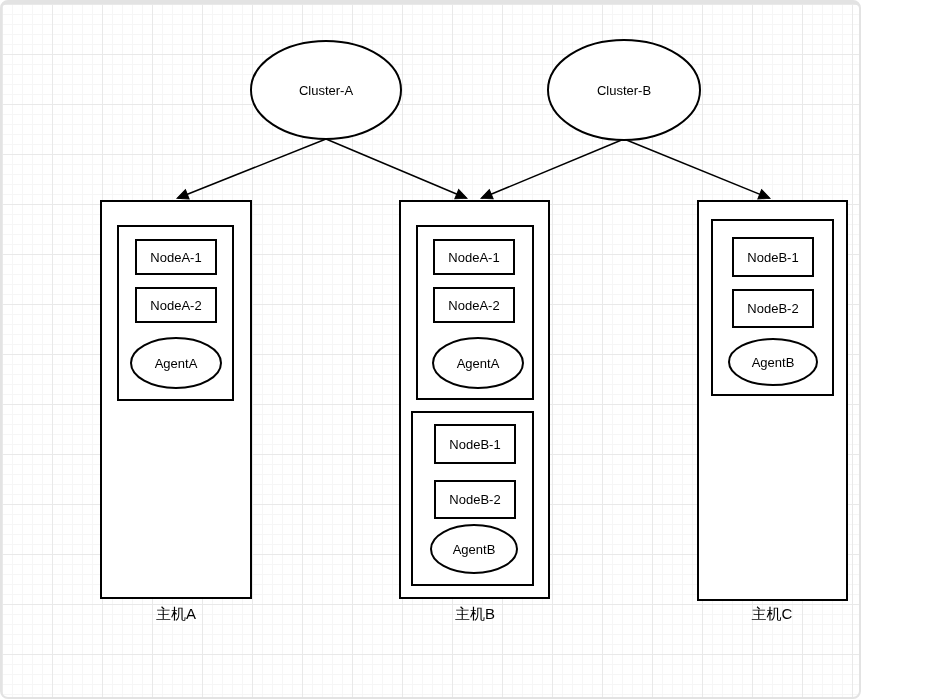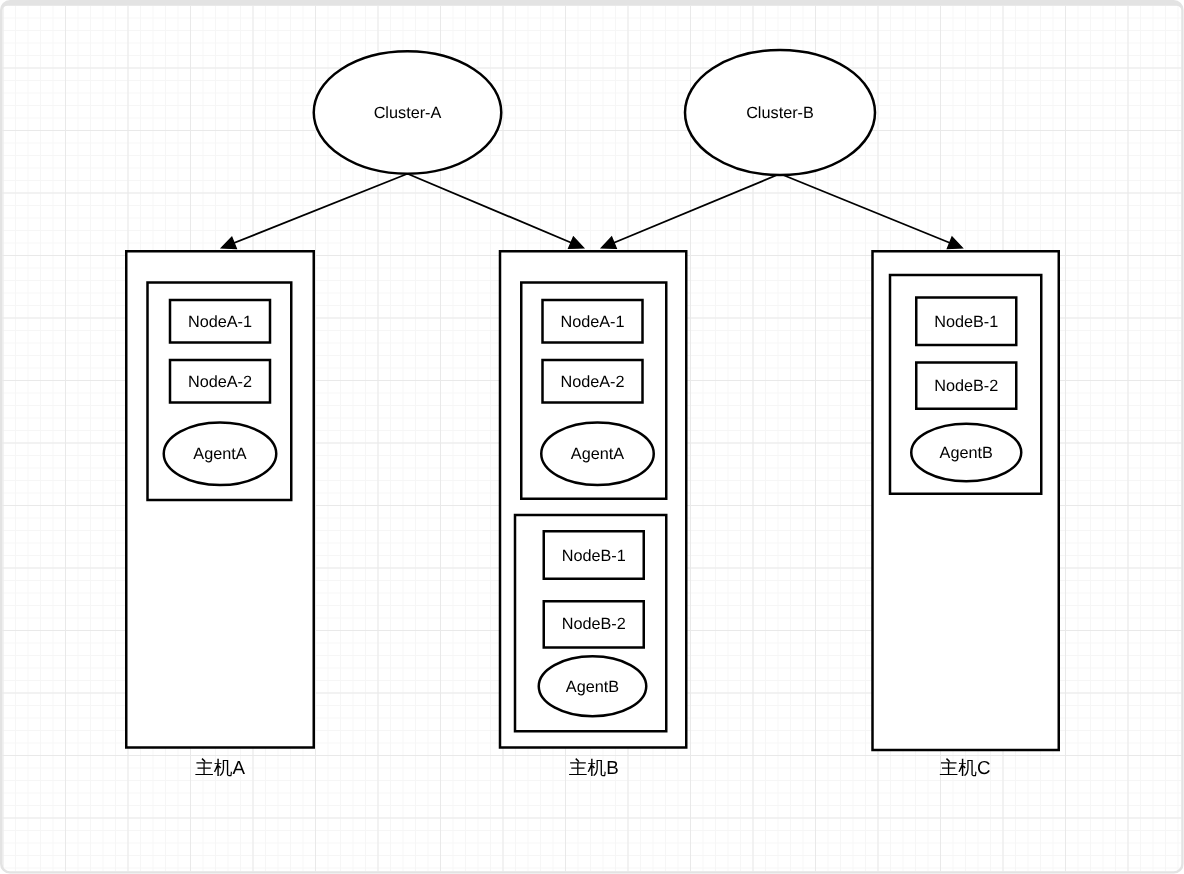--- a/index.html
+++ b/index.html
@@ -3,21 +3,21 @@
 <meta charset="utf-8">
 <style>
   html, body {
     margin: 0;
     padding: 0;
     background: #ffffff;
     font-family: "Liberation Sans", "DejaVu Sans", sans-serif;
   }
   .frame {
     position: relative;
-    width: 947px;
+    width: 861px;
     height: 699px;
     box-sizing: border-box;
     border: 2px solid #e3e3e3;
     border-top-width: 4px;
     border-radius: 8px;
     overflow: hidden;
     background-color: #ffffff;
     background-image:
       linear-gradient(#e9e9e9 1px, transparent 1px),
       linear-gradient(90deg, #e9e9e9 1px, transparent 1px),

